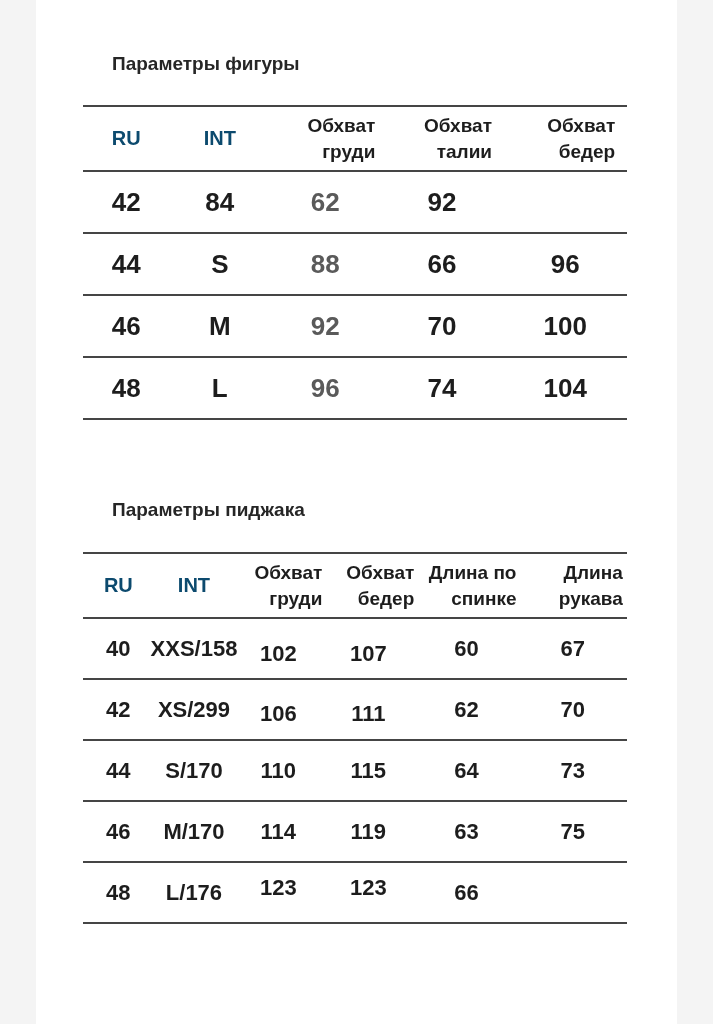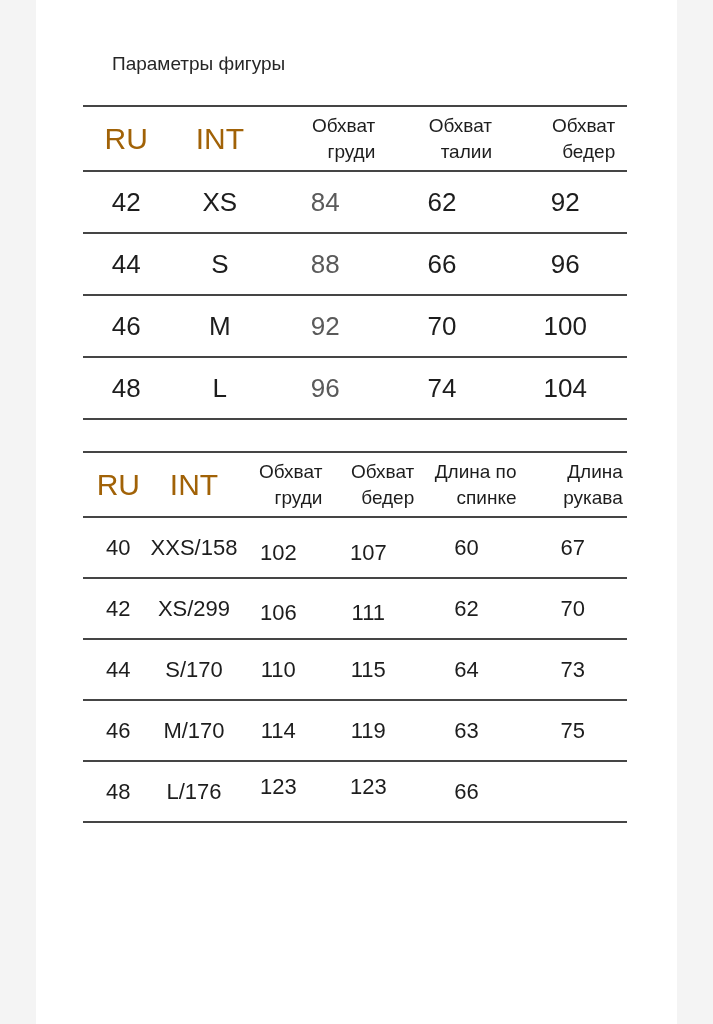--- a/index.html
+++ b/index.html
@@ -6,21 +6,21 @@
     --text:#1d1d1d;
     --muted-text:#5a5a5a;
     --line:#454545;
     --background:#ffffff;
   }
   html,body{margin:0;padding:0;}
   body{background:#f4f4f4;}
   .sheet{
     width:641px;height:1024px;background:var(--background);
     font-family:"Liberation Sans","DejaVu Sans",sans-serif;
-    color:var(--text);overflow:hidden;position:relative;margin:0 auto;
+    color:var(--text);overflow:hidden;position:relative;margin:0 auto;font-weight:bold;
   }
   .sec-title{
     font-size:19px;line-height:23px;color:#262626;margin-left:76px;
   }
   .title-1{padding-top:52px;}
   .title-2{margin-top:78px;}
   .tbl{
     margin-left:47px;margin-right:50px;
     border-bottom:2px solid var(--line);
   }
@@ -35,21 +35,21 @@
   .t1 .r{height:60px;}
   .t2 .hdr{height:63px;}
   .t2 .r{height:59px;}
   .cell{
     display:flex;align-items:center;justify-content:center;
     white-space:nowrap;
   }
   .t1 .r .cell{font-size:26px;}
   .t2 .r .cell{font-size:22px;}
   .hdr .cell{font-size:19px;}
-  .hdr .big{font-size:30px;color:#a16207;}
+  .hdr .big{font-size:20px;color:#0c4a6e;}
   .hdr .txt{
     display:inline-block;text-align:right;max-width:100px;
     white-space:normal;line-height:26px;
   }
   .t1 .r .cell:nth-child(3){color:var(--muted-text);}
   
   .t2 .row:nth-child(2) .cell:nth-child(3),
   .t2 .row:nth-child(2) .cell:nth-child(4){transform:translateY(5px);}
   .t2 .row:nth-child(3) .cell:nth-child(3),
   .t2 .row:nth-child(3) .cell:nth-child(4){transform:translateY(4px);}
@@ -72,21 +72,20 @@
         </div>
       <div class="cell">
           <span class="txt">Обхват талии</span>
         </div>
       <div class="cell">
           <span class="txt">Обхват бедер</span>
         </div>
     </div>
     <div class="row r">
       <div class="cell">42</div>
-      <div class="cell">XS</div>
       <div class="cell">84</div>
       <div class="cell">62</div>
       <div class="cell">92</div>
     </div>
     <div class="row r">
       <div class="cell">44</div>
       <div class="cell">S</div>
       <div class="cell">88</div>
       <div class="cell">66</div>
       <div class="cell">96</div>
@@ -100,20 +99,21 @@
     </div>
     <div class="row r">
       <div class="cell">48</div>
       <div class="cell">L</div>
       <div class="cell">96</div>
       <div class="cell">74</div>
       <div class="cell">104</div>
     </div>
   </div>
 
+  <div class="sec-title title-2">Параметры пиджака</div>
 
   <div class="tbl tbl-2 t2">
     <div class="row hdr">
       <div class="cell big">RU</div>
       <div class="cell big">INT</div>
       <div class="cell">
           <span class="txt">Обхват груди</span>
         </div>
       <div class="cell">
           <span class="txt">Обхват бедер</span>

